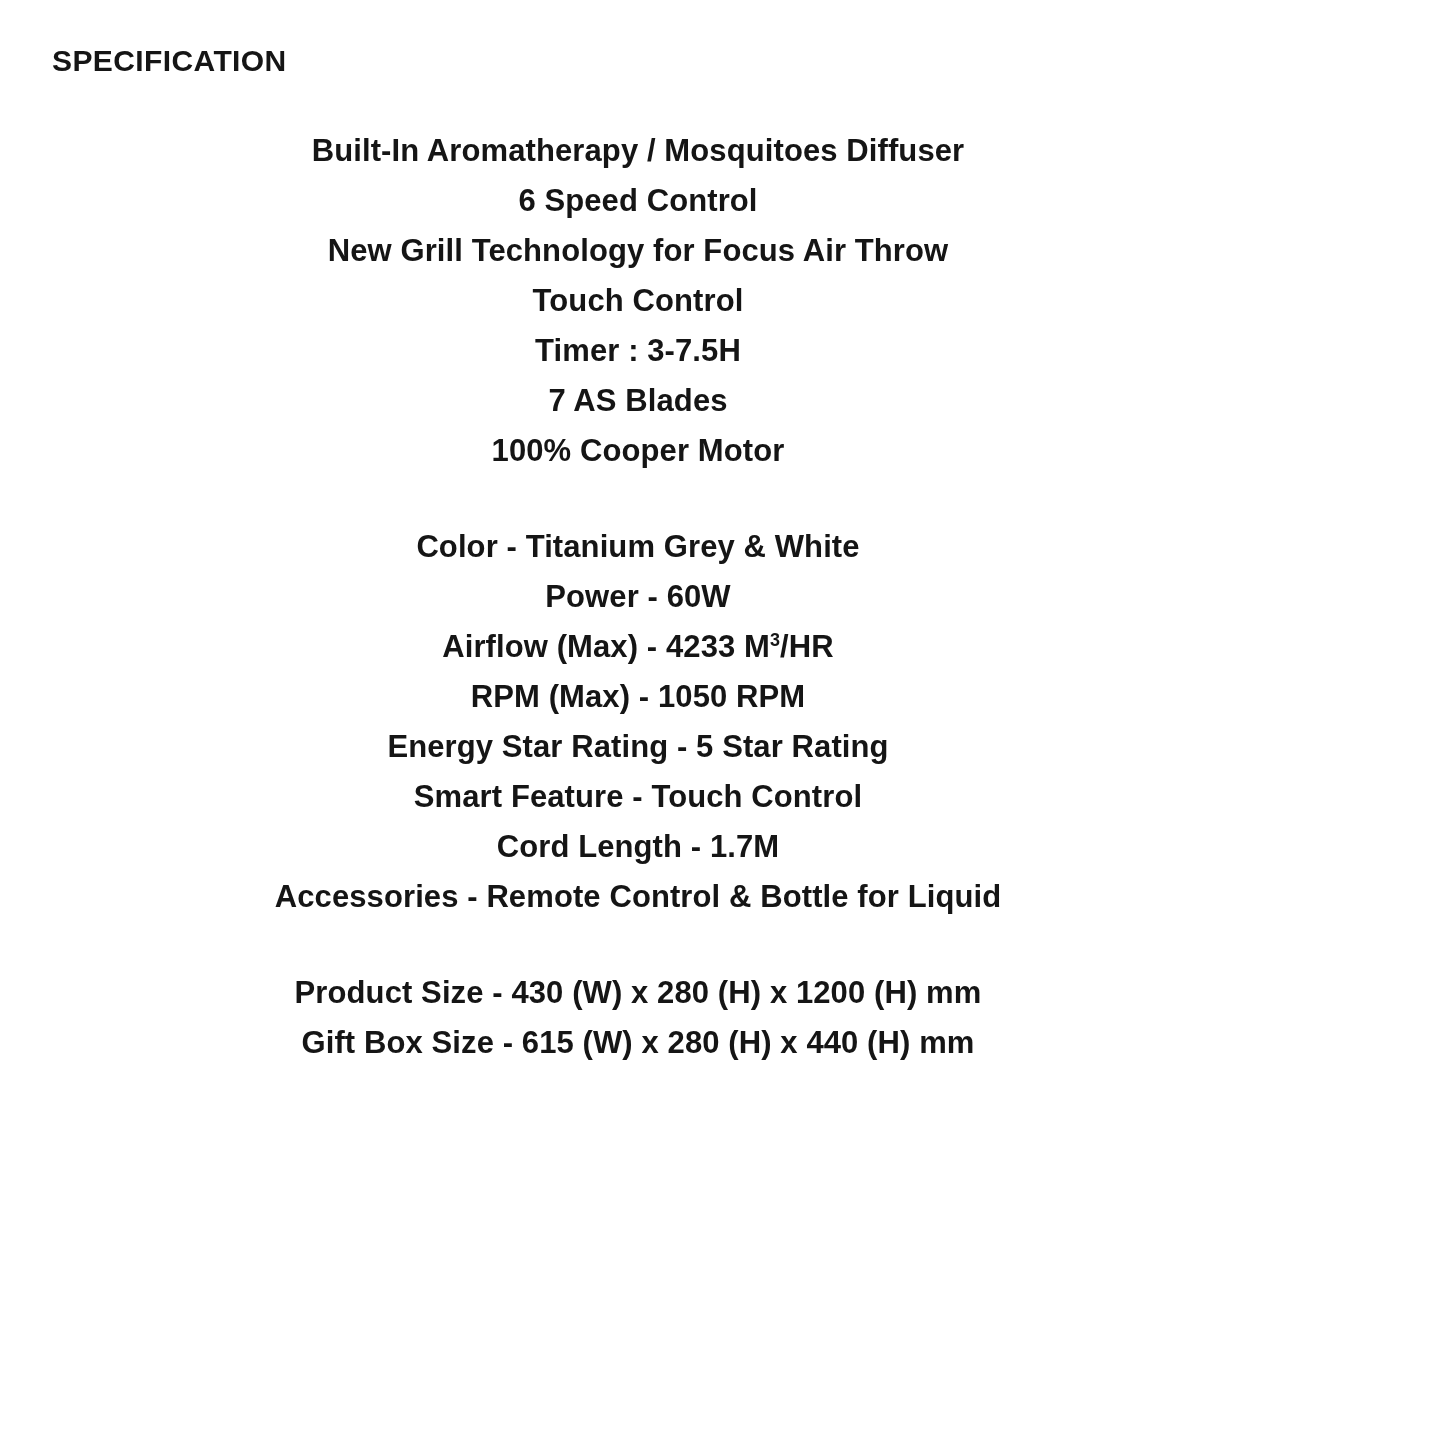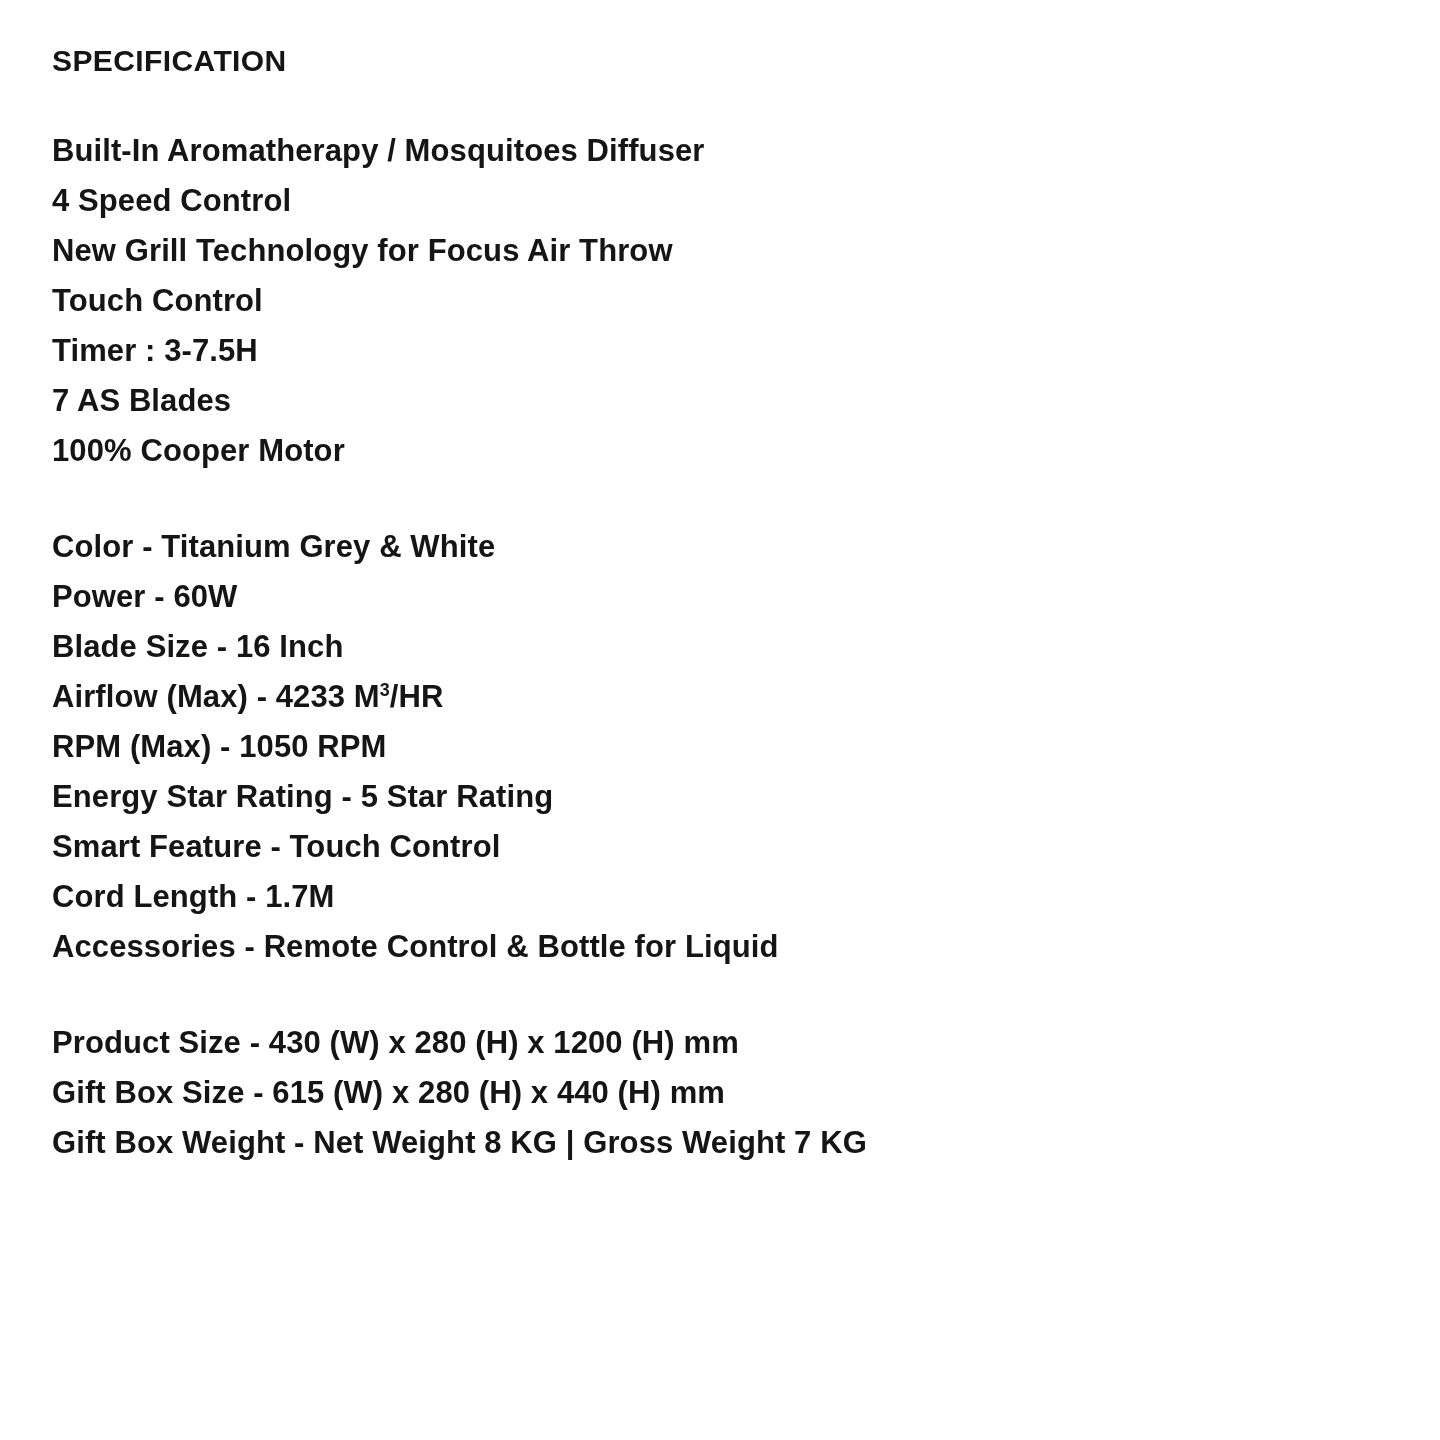--- a/index.html
+++ b/index.html
@@ -22,20 +22,21 @@
   }
   .spec-title {
     font-size: 30px;
     font-weight: 700;
     letter-spacing: 0.4px;
     line-height: 1.25;
     margin: 0 0 0 0;
   }
   .block {
     margin-top: 46px;
+    text-align: center;
   }
   .line {
     font-size: 31px;
     font-weight: 700;
     line-height: 50px;
     white-space: pre;
     letter-spacing: 0.1px;
   }
   .line sup {
     font-size: 0.58em;
@@ -46,39 +47,37 @@
 </style>
 </head>
 <body>
 
 <div class="page">
 
   <h1 class="spec-title">SPECIFICATION</h1>
 
   <div class="block">
     <div class="line">Built-In Aromatherapy / Mosquitoes Diffuser</div>
-    <div class="line">4 Speed Control</div>
+    <div class="line">6 Speed Control</div>
     <div class="line">New Grill Technology for Focus Air Throw</div>
     <div class="line">Touch Control</div>
     <div class="line">Timer : 3-7.5H</div>
     <div class="line">7 AS Blades</div>
     <div class="line">100% Cooper Motor</div>
   </div>
 
   <div class="block">
     <div class="line">Color - Titanium Grey &amp; White</div>
     <div class="line">Power - 60W</div>
-    <div class="line">Blade Size - 16 Inch</div>
     <div class="line"><span>Airflow (Max) - 4233 M</span><sup>3</sup><span>/HR</span></div>
     <div class="line">RPM (Max) - 1050 RPM</div>
     <div class="line">Energy Star Rating - 5 Star Rating</div>
     <div class="line">Smart Feature - Touch Control</div>
     <div class="line">Cord Length - 1.7M</div>
     <div class="line">Accessories - Remote Control &amp; Bottle for Liquid</div>
   </div>
 
   <div class="block">
     <div class="line">Product Size - 430 (W) x 280 (H) x 1200 (H) mm</div>
     <div class="line">Gift Box Size - 615 (W) x 280 (H) x 440 (H) mm</div>
-    <div class="line">Gift Box Weight - Net Weight 8 KG | Gross Weight 7 KG</div>
   </div>
 
 </div>
 
 </body></html>

